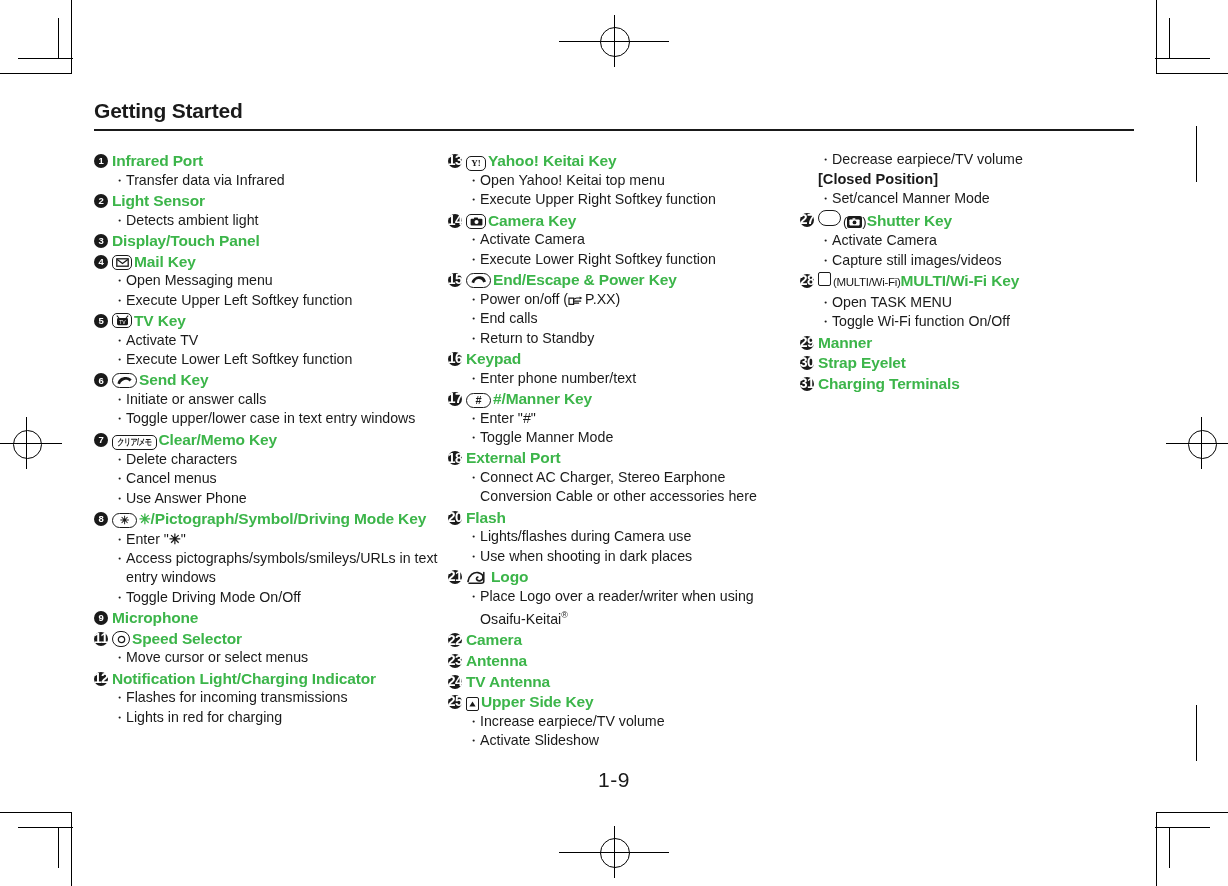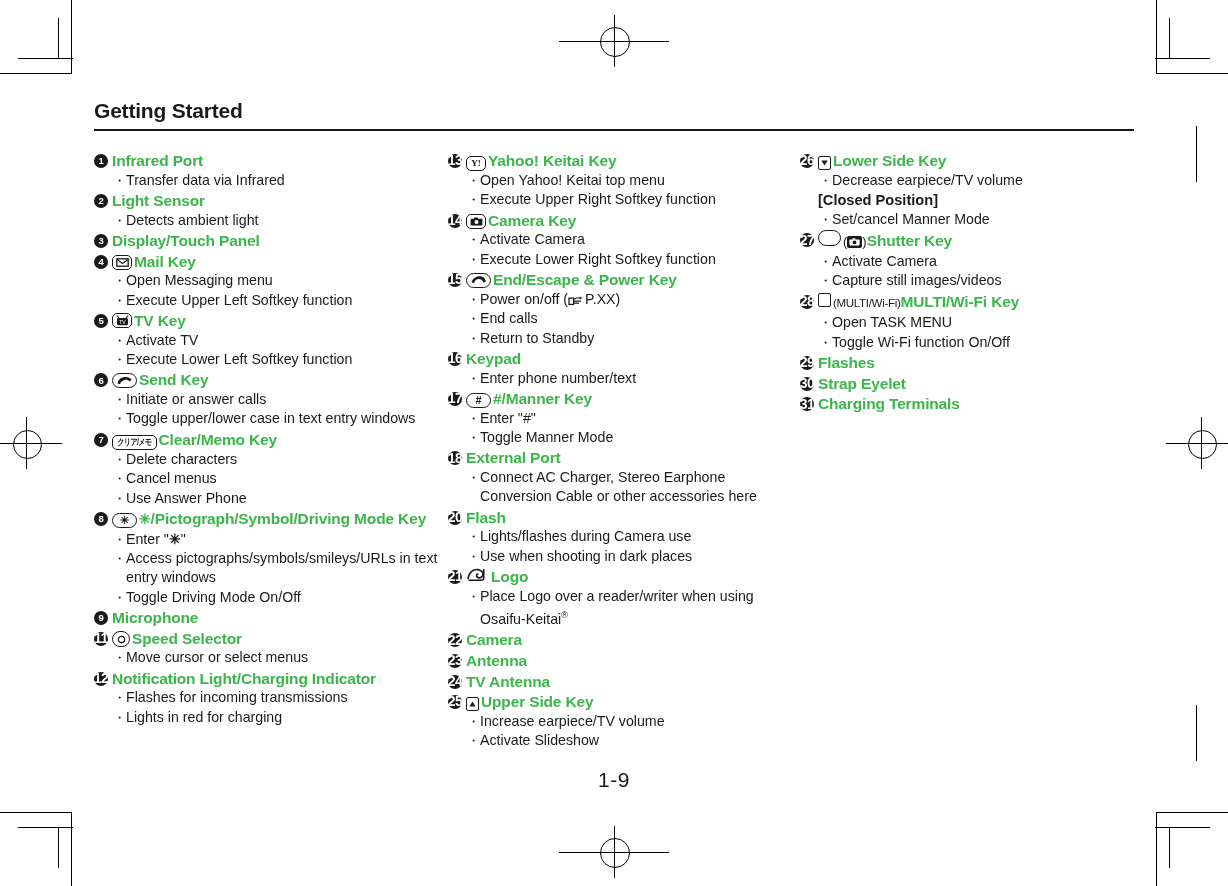--- a/index.html
+++ b/index.html
@@ -474,21 +474,21 @@
             <span class="subtext">Lights/flashes during Camera use</span>
           </div>
           <div class="sub">
             <span class="dot">・</span>
             <span class="subtext">Use when shooting in dark places</span>
           </div>
         </div>
         <div class="entry">
           <div class="head">
             <span class="num wide">21</span>
-            <span style="display:flex;align-items:flex-start;flex-wrap:wrap;">
+            <span style="display:flex;align-items:center;flex-wrap:wrap;">
               <span class="inline-ic" style="margin-right:4px;">
                 <svg width="21" height="15" viewBox="0 0 21 15">
                   <path d="M2 11.5 C3 5 7.5 2 12 2.6 C16 3.2 17.6 6 16.8 8.4 C16 10.8 13 11.4 11.4 10.2 C10 9.2 10.4 7.4 11.8 7" fill="none" stroke="#1a1a1a" stroke-width="1.7" stroke-linecap="round"></path>
                   <path d="M17.8 2.6 L17.8 11.2 C17.8 12.6 16.6 13.2 15 13.2 L3 13.2" fill="none" stroke="#1a1a1a" stroke-width="1.5" stroke-linecap="round"></path>
                 </svg>
               </span>
               <span class="label">Logo</span>
             </span>
           </div>
           <div class="sub">
@@ -537,31 +537,20 @@
             <span class="subtext">Increase earpiece/TV volume</span>
           </div>
           <div class="sub">
             <span class="dot">・</span>
             <span class="subtext">Activate Slideshow</span>
           </div>
         </div>
       </div>
     <div class="col" id="col3">
         <div class="entry">
-          <div class="head">
-            <span class="num wide">26</span>
-            <span style="display:flex;align-items:baseline;flex-wrap:wrap;">
-              <span class="keybox" style="min-width:13px;height:14px;border-radius:2px;border-width:1.2px;">
-                <svg width="7" height="6" viewBox="0 0 7 6">
-                  <path d="M3.5 5.4 L0.4 0.6 L6.6 0.6 Z" fill="#1a1a1a"></path>
-                </svg>
-              </span>
-              <span class="label">Lower Side Key</span>
-            </span>
-          </div>
           <div class="sub">
             <span class="dot">・</span>
             <span class="subtext">Decrease earpiece/TV volume</span>
           </div>
           <div class="bracket">[Closed Position]</div>
           <div class="sub">
             <span class="dot">・</span>
             <span class="subtext">Set/cancel Manner Mode</span>
           </div>
         </div>
@@ -606,21 +595,21 @@
           </div>
           <div class="sub">
             <span class="dot">・</span>
             <span class="subtext">Toggle Wi-Fi function On/Off</span>
           </div>
         </div>
         <div class="entry">
           <div class="head">
             <span class="num wide">29</span>
             <span style="display:flex;align-items:baseline;flex-wrap:wrap;">
-              <span class="label">Flashes</span>
+              <span class="label">Manner</span>
             </span>
           </div>
         </div>
         <div class="entry">
           <div class="head">
             <span class="num wide">30</span>
             <span style="display:flex;align-items:baseline;flex-wrap:wrap;">
               <span class="label">Strap Eyelet</span>
             </span>
           </div>

